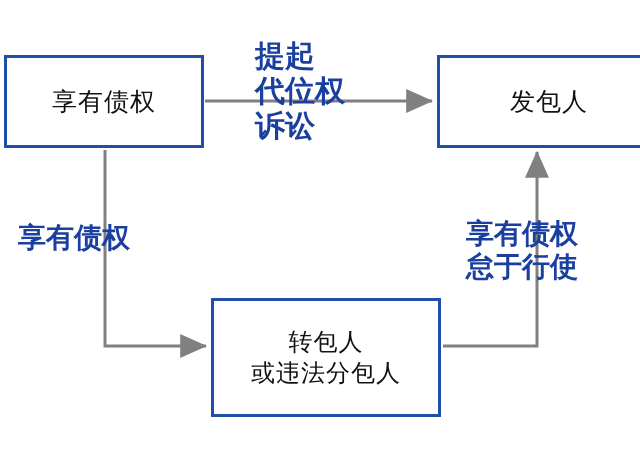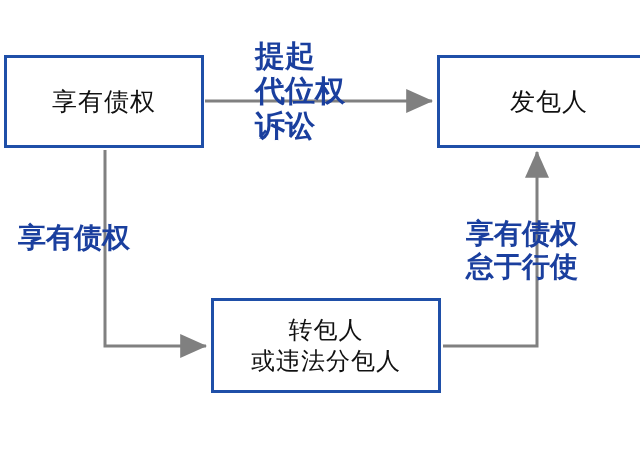--- a/index.html
+++ b/index.html
@@ -49,21 +49,21 @@
   #node-employer {
     left: 437px;
     top: 55px;
     width: 224px;
     height: 93px;
   }
   #node-subcontractor {
     left: 211px;
     top: 298px;
     width: 230px;
-    height: 95px;
+    height: 119px;
     font-size: 24px;
   }
   
   .edge-label {
     position: absolute;
     color: #1a3f9e;
     font-weight: bold;
     text-align: left;
     line-height: 1.17;
     letter-spacing: 0px;

